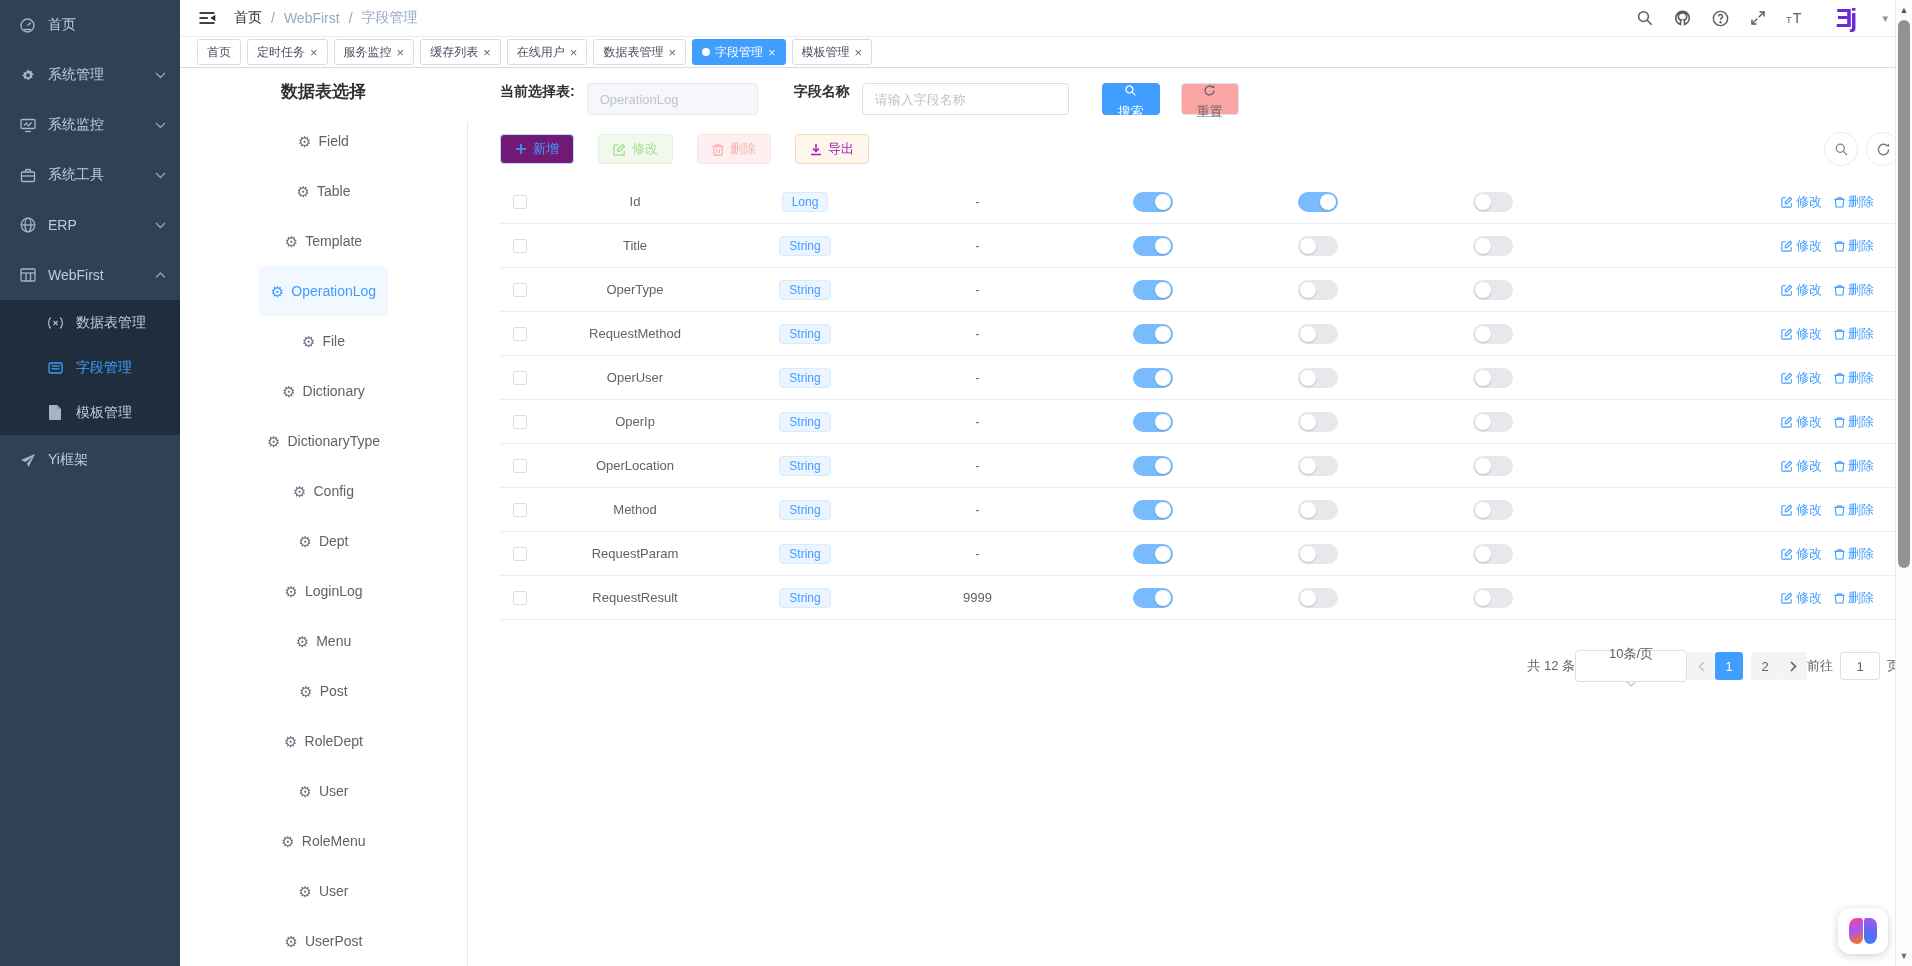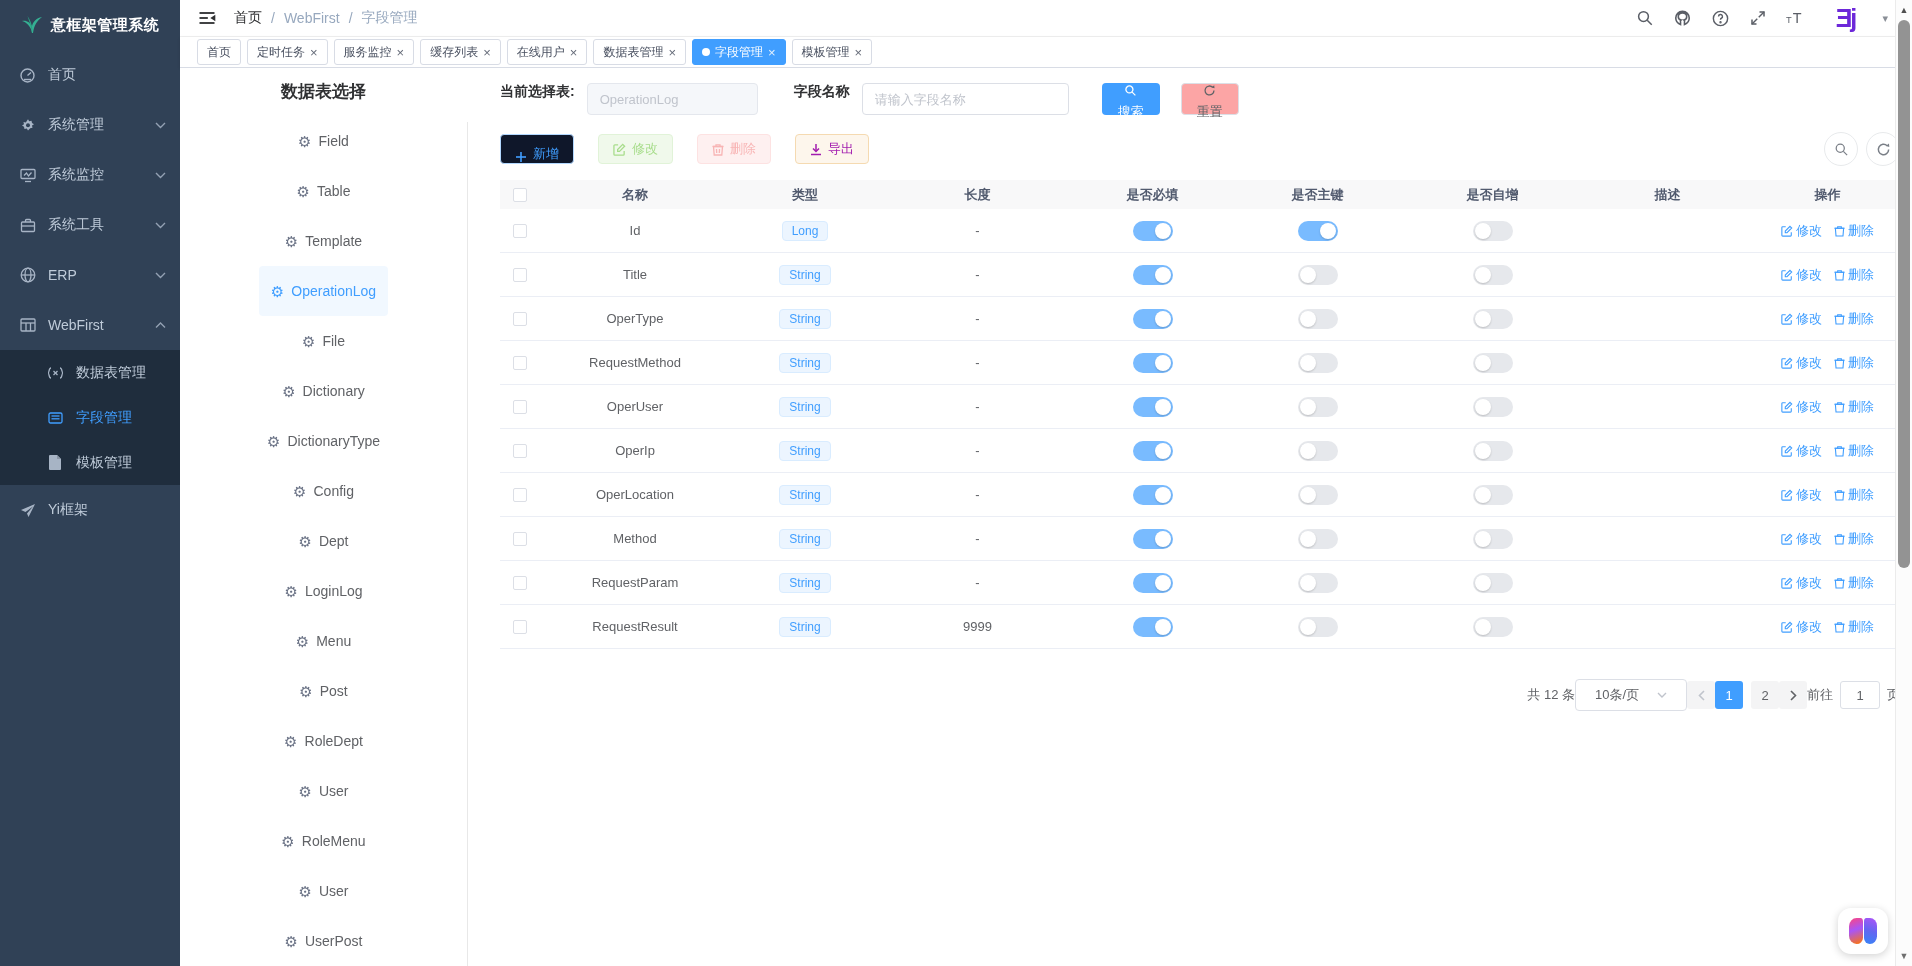--- a/index.html
+++ b/index.html
@@ -65,21 +65,21 @@
   .inp.disabled { background:#f5f7fa; border-color:#e4e7ed; color:#c0c4cc; }
   .inp::placeholder { color:#c0c4cc; }
   .btn { height:32px; display:inline-flex; align-items:center; gap:6px; padding:0 15px; border-radius:4px;
          font-size:13px; cursor:pointer; border:1px solid transparent;flex-direction:column; }
   .btn-primary { background:#409EFF; color:#fff; }
   .btn-plain { background:#fca5a5; border-color:#dcdfe6; color:#606266; }
 
   .tool-row { margin-top:17px; display:flex; align-items:center; }
   .tbtn { height:30px; display:inline-flex; align-items:center; gap:6px; padding:0 14px; border-radius:4px;
           font-size:13px; cursor:pointer; border:1px solid; margin-right:24px; }
-  .tbtn-add    { background:#0f172a; border-color:#b3d8ff; color:#409EFF;align-items:flex-end; }
+  .tbtn-add    { background:#701a75; border-color:#b3d8ff; color:#409EFF; }
   .tbtn-edit   { background:#f0f9eb; border-color:#e1f3d8; color:#a8dd8c; cursor:not-allowed; }
   .tbtn-del    { background:#fef0f0; border-color:#fde2e2; color:#f8b4b4; cursor:not-allowed; }
   .tbtn-export { background:#fdf6ec; border-color:#f5dab1; color:#a21caf; }
   .tool-right { margin-left:auto; display:flex; gap:8px; }
   .circ { width:34px; height:34px; border-radius:50%; border:1px solid #e8eaec; background:#fff;
           display:flex; align-items:center; justify-content:center; color:#7a7f87; cursor:pointer; }
 
   
   .dtable { margin-top:14px; width:1400px; font-size:13px; }
   .trow { display:grid; grid-template-columns:40px 190px 150px 195px 155px 175px 175px 175px 145px; align-items:center; }
@@ -93,21 +93,21 @@
                    background:#fff; box-shadow:0 1px 2px rgba(0,0,0,.18); transition:left .15s; }
   .toggle.on { background:#79bbff; }
   .toggle.on::after { left:22px; }
   .act-link { display:inline-flex; align-items:center; gap:3px; color:#409EFF; cursor:pointer; }
   .ops { gap:12px; }
 
   
   .pag-row { width:1400px; margin-top:30px; display:flex; align-items:center; justify-content:flex-end; 
              font-size:13px; color:#606266; }
   .psel { width:112px; height:32px; border:1px solid #dcdfe6; border-radius:4px; display:flex; align-items:center;
-          justify-content:center; gap:18px; color:#606266; cursor:pointer; background:#fff; }
+          justify-content:center; gap:18px; color:#606266; cursor:pointer; background:#fff;flex-direction:column; }
   .psel .caret { color:#c0c4cc; }
   .pbtn { min-width:28px; height:28px; border-radius:3px; background:#f4f4f5; color:#606266; display:flex;
           align-items:center; justify-content:center; cursor:pointer; font-size:13px; }
   .pbtn.disabled { color:#c0c4cc; }
   .pbtn.cur { background:#409EFF; color:#fff; }
   .pgroup { display:flex; gap:8px; }
   .goto { display:flex; align-items:center; gap:7px; }
   .goto input { width:40px; height:28px; border:1px solid #dcdfe6; border-radius:3px; text-align:center;
                 font-size:13px; color:#606266; outline:none; font-family:inherit; }
 
@@ -126,29 +126,20 @@
   .sb-thumb { position:absolute; left:2px; width:12px; top:20px; height:548px; border-radius:7px; background:#939393; cursor:pointer; }
 
   svg { display:block; }
 </style>
 </head>
 <body>
 
 <div class="app">
 
   <aside class="sidebar">
-    <div class="logo">
-      <span>
-        <svg width="22" height="20" viewBox="0 0 22 20">
-            <path d="M11 18 C10 11 5 7 1 6 C6 5 9 8 11 11 C12 7 15 3 21 2 C16 6 13 10 12 18 Z" fill="#35b093"></path>
-            <path d="M11 18 C10.5 12 8 6 6.5 1 C9.5 5 11 10 11.3 14 Z" fill="#2a9d82"></path>
-          </svg>
-      </span>
-      <span class="logo-title">意框架管理系统</span>
-    </div>
 
     <nav>
       <div class="menu-item">
         <span class="mi">
           <svg width="17" height="17" viewBox="0 0 17 17" fill="none" stroke="currentColor" stroke-width="1.4">
               <circle cx="8.5" cy="8.5" r="6.5"></circle>
               <line x1="8.5" y1="8.5" x2="12" y2="5.5"></line>
               <line x1="5" y1="12.5" x2="12" y2="12.5"></line>
             </svg>
         </span>
@@ -550,33 +541,20 @@
             <span class="circ">
               <svg width="15" height="15" viewBox="0 0 16 16" fill="none" stroke="currentColor" stroke-width="1.6">
                   <path d="M13.5 8 a5.5 5.5 0 1 1 -1.6-3.9"></path>
                   <polygon points="13.8,1.5 14.2,5.3 10.5,4.2" fill="currentColor" stroke="none"></polygon>
                 </svg>
             </span>
           </div>
         </div>
 
         <div class="dtable">
-          <div class="trow thead">
-            <div>
-                <span class="cbx"></span>
-              </div>
-            <div>名称</div>
-            <div>类型</div>
-            <div>长度</div>
-            <div>是否必填</div>
-            <div>是否主键</div>
-            <div>是否自增</div>
-            <div>描述</div>
-            <div>操作</div>
-          </div>
 
           <div>
 
               <div class="trow tbody-row">
                 <div>
                   <span class="cbx"></span>
                 </div>
                 <div>Id</div>
                 <div>
                   <span class="tag">Long</span>

